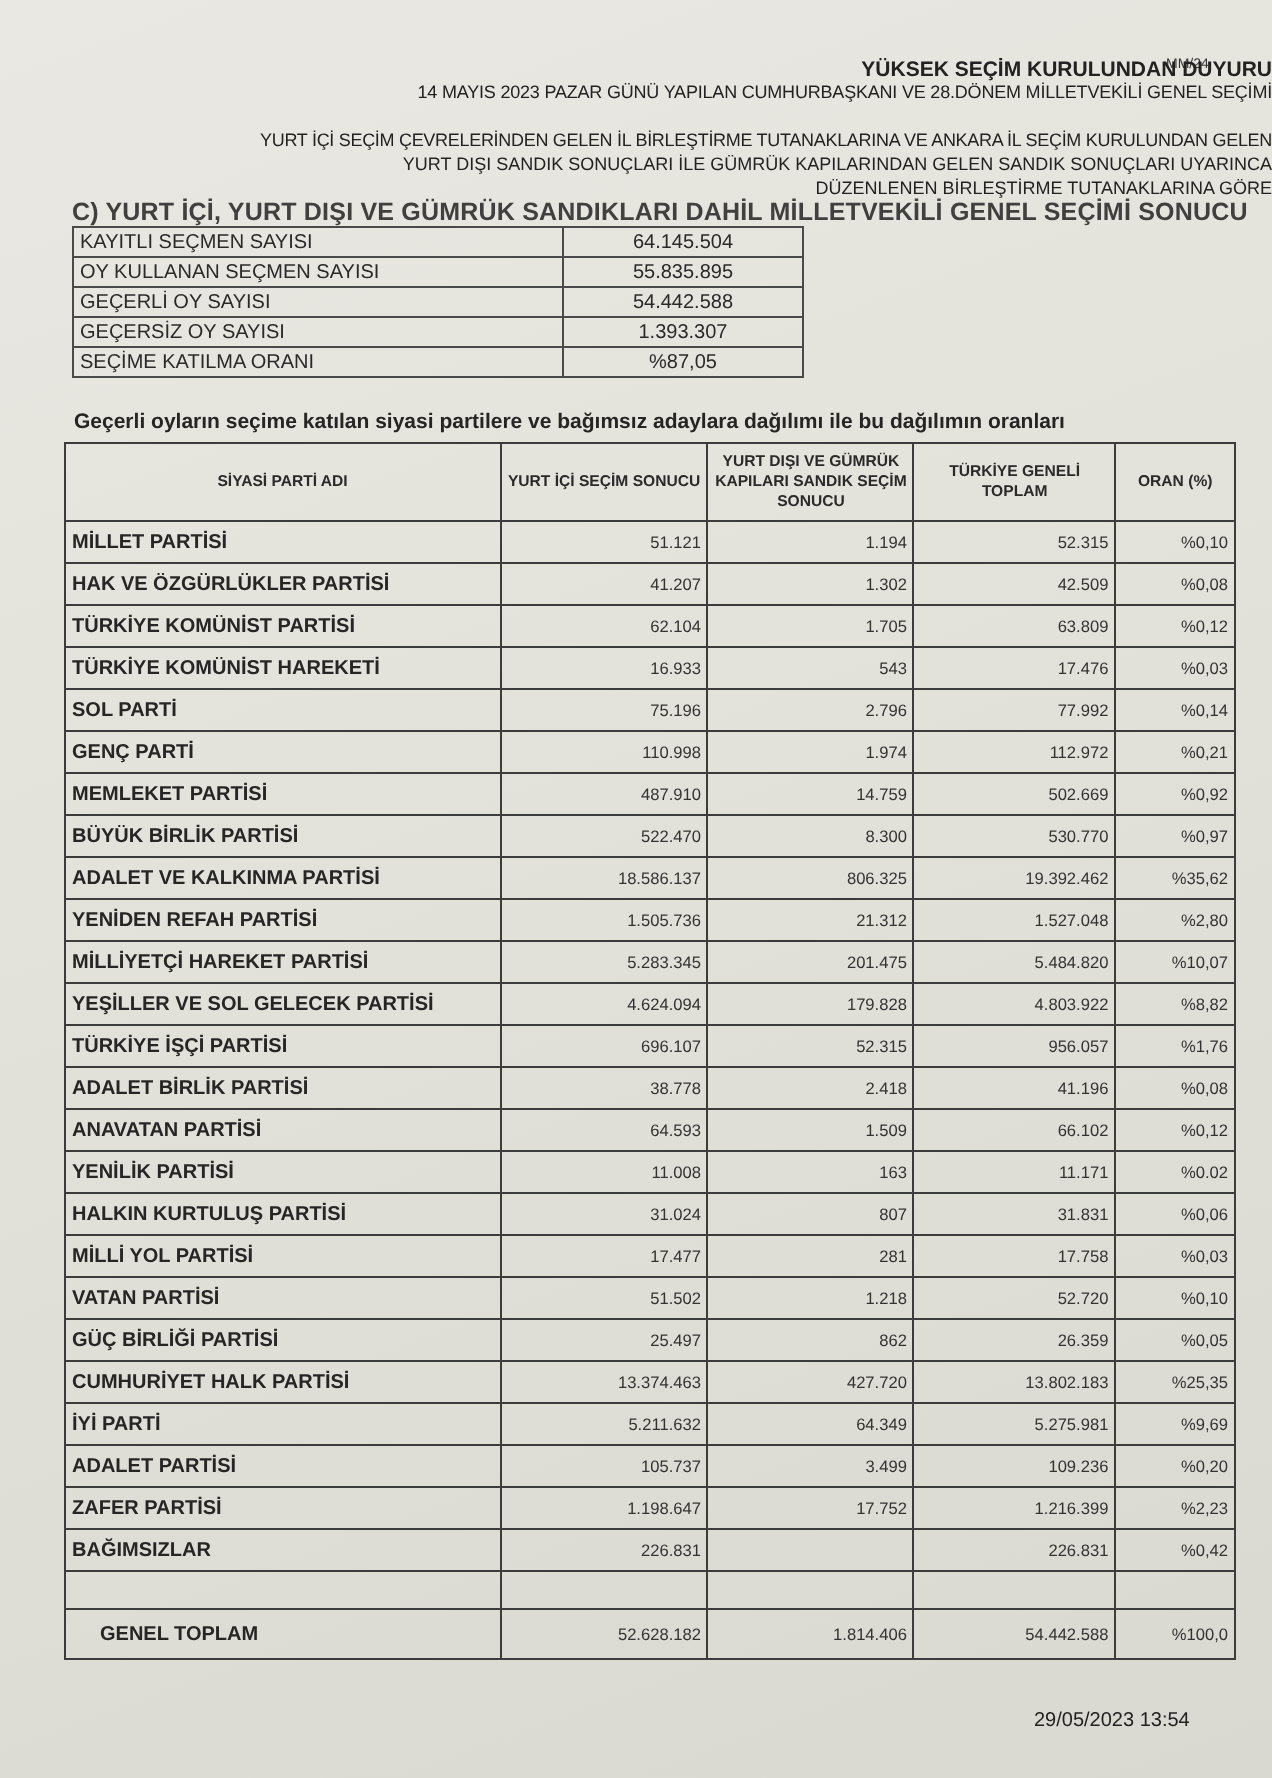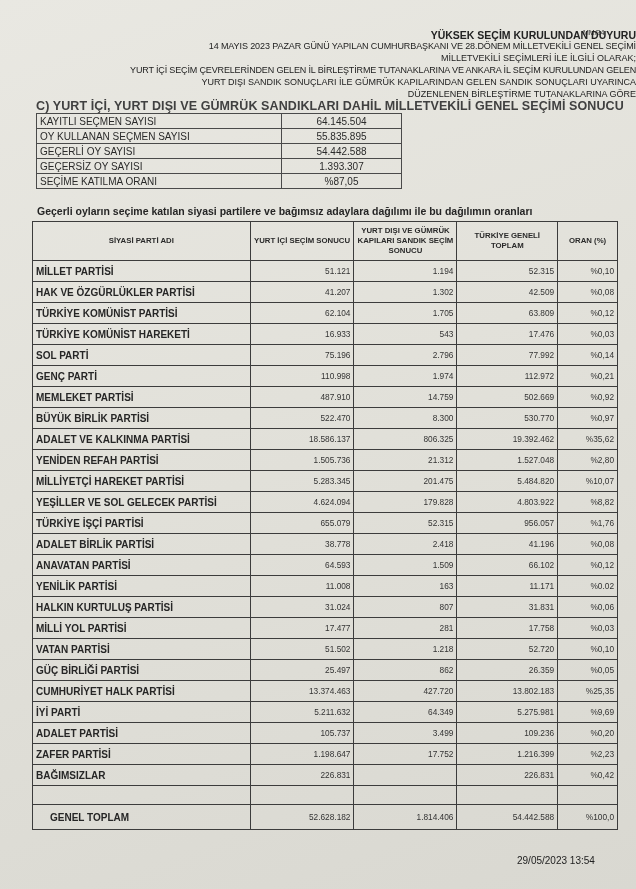--- a/index.html
+++ b/index.html
@@ -53,21 +53,20 @@
   .stamp { position: absolute; left: 517px; top: 855px; font-size: 10px; color: #222; }
 </style>
 </head>
 <body>
 
 <div class="page">
   <div class="code">MM/24</div>
 
   <div class="hdr h1">YÜKSEK SEÇİM KURULUNDAN DUYURU</div>
   <div class="hdr h2">14 MAYIS 2023  PAZAR GÜNÜ YAPILAN CUMHURBAŞKANI VE 28.DÖNEM MİLLETVEKİLİ GENEL SEÇİMİ</div>
-  <div class="hdr h3">MİLLETVEKİLİ SEÇİMLERİ İLE İLGİLİ OLARAK;</div>
   <div class="hdr h4">YURT İÇİ SEÇİM ÇEVRELERİNDEN GELEN İL BİRLEŞTİRME TUTANAKLARINA VE ANKARA İL SEÇİM KURULUNDAN GELEN</div>
   <div class="hdr h5">YURT DIŞI SANDIK SONUÇLARI İLE GÜMRÜK  KAPILARINDAN GELEN SANDIK SONUÇLARI UYARINCA</div>
   <div class="hdr h6">DÜZENLENEN BİRLEŞTİRME TUTANAKLARINA GÖRE</div>
 
   <div class="section-title">C) YURT İÇİ, YURT DIŞI VE GÜMRÜK SANDIKLARI DAHİL MİLLETVEKİLİ GENEL SEÇİMİ SONUCU</div>
 
   <table class="summary">
     <tbody id="summary-body">
         <tr>
           <td class="lbl">KAYITLI SEÇMEN SAYISI</td>
@@ -198,21 +197,21 @@
         </tr>
         <tr>
           <td class="name">YEŞİLLER VE SOL GELECEK PARTİSİ</td>
           <td class="num">4.624.094</td>
           <td class="num">179.828</td>
           <td class="num">4.803.922</td>
           <td class="num">%8,82</td>
         </tr>
         <tr>
           <td class="name">TÜRKİYE İŞÇİ PARTİSİ</td>
-          <td class="num">655.079</td>
+          <td class="num">696.107</td>
           <td class="num">52.315</td>
           <td class="num">956.057</td>
           <td class="num">%1,76</td>
         </tr>
         <tr>
           <td class="name">ADALET BİRLİK PARTİSİ</td>
           <td class="num">38.778</td>
           <td class="num">2.418</td>
           <td class="num">41.196</td>
           <td class="num">%0,08</td>

